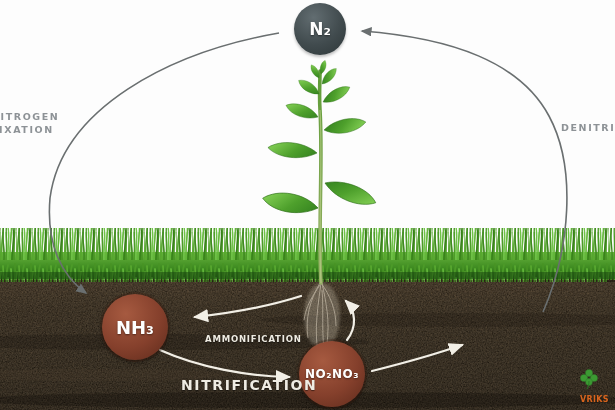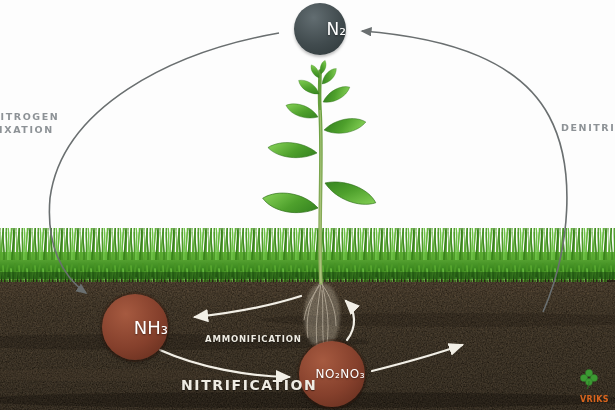--- a/index.html
+++ b/index.html
@@ -2,22 +2,22 @@
 <html><head>
 <meta charset="utf-8">
 <style>
   html,body{margin:0;padding:0;background:#e8e8e8;}
   .scene{
     position:relative;width:615px;height:410px;overflow:hidden;
     background:#fdfdfd;font-family:"DejaVu Sans","Liberation Sans",sans-serif;
   }
   .scene svg.art{position:absolute;left:0;top:0;}
   .node{
-    position:absolute;border-radius:50%;display:flex;align-items:center;justify-content:flex-end;
-    color:#fff;font-weight:normal;text-shadow:0 1px 2px rgba(0,0,0,.45);
+    position:absolute;border-radius:50%;display:flex;align-items:center;justify-content:center;
+    color:#fff;font-weight:bold;text-shadow:0 1px 2px rgba(0,0,0,.45);
   }
   .node-n2{
     left:294px;top:3px;width:52px;height:52px;font-size:17px;
     background:radial-gradient(circle at 38% 28%, #626d71 0%, #414b4e 55%, #2d3638 100%);
     box-shadow:0 2px 3px rgba(0,0,0,.25);
   }
   .node-soil{
     background:radial-gradient(circle at 36% 30%, #a65a40 0%, #85402c 55%, #5e2a1b 100%);
     box-shadow:0 0 0 2px rgba(60,30,15,.35), 0 2px 4px rgba(0,0,0,.5);
   }

